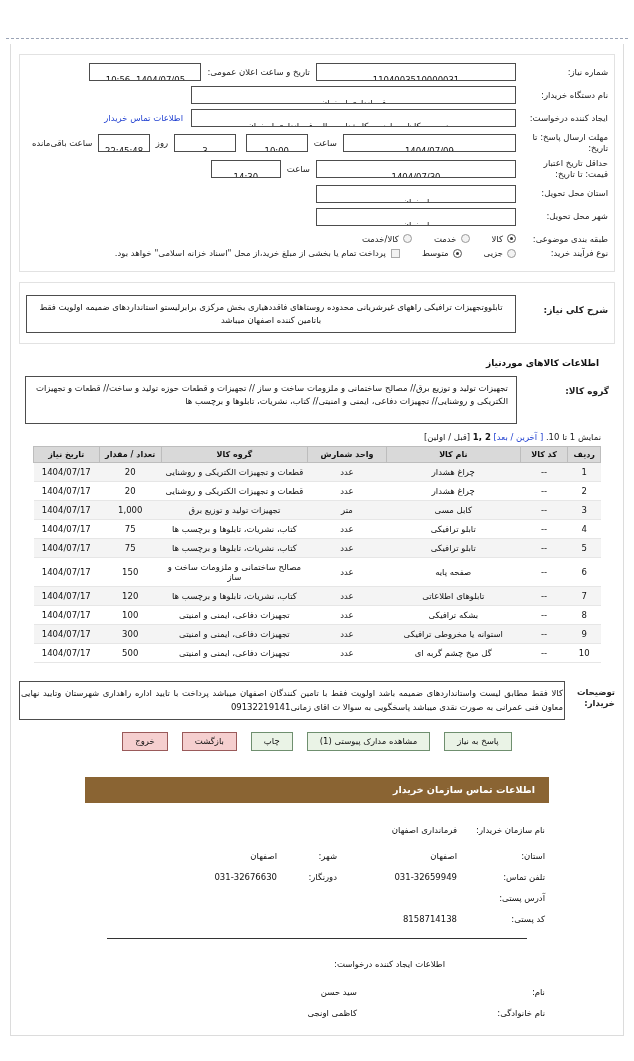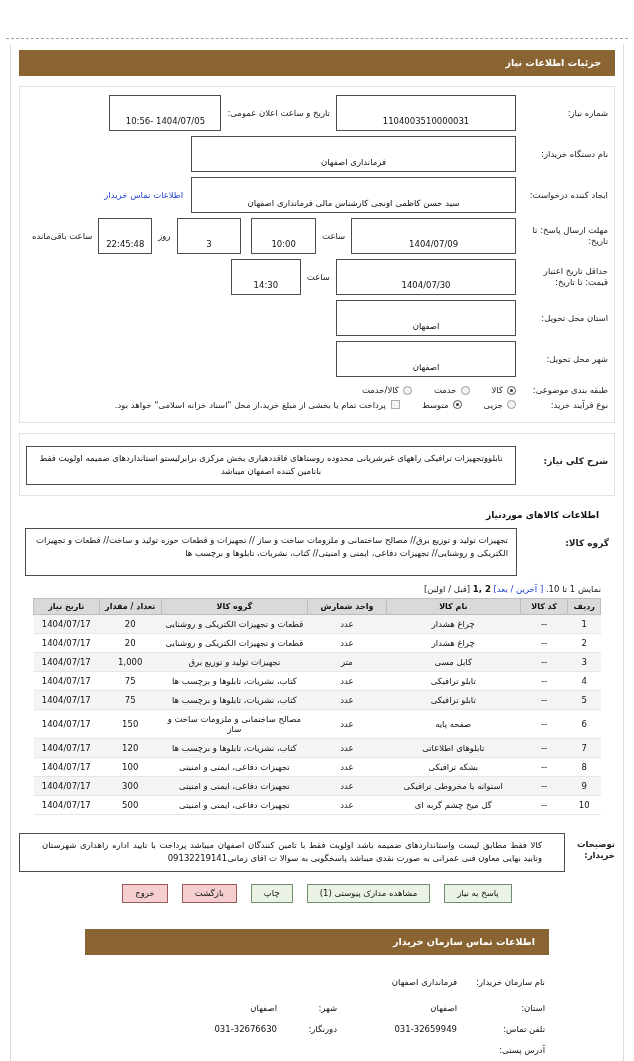--- a/index.html
+++ b/index.html
@@ -71,28 +71,28 @@
     padding-left:6px;
     box-sizing:border-box;
     line-height:1.25;
   }
   .box{
     border:1px solid #4d4d4d;
     background:#fff;
     height:17px;
     line-height:16px;
     font-size:8.5px;
-    padding:17px 5px;
+    padding:8px 5px;
     box-sizing:border-box;
     text-align:center;
     color:#111;
     overflow:hidden;
     white-space:nowrap;
   }
-  .box.num{width:180px;}
+  .box.num{width:200px;}
   .box.sm{width:70px;}
   .box.xs{width:58px;}
   .box.dt{width:112px;}
   .inline-lbl{
     font-size:8.5px;
     padding:0 6px;
     white-space:nowrap;
     color:#222;
   }
   .link{
@@ -199,21 +199,21 @@
   
   .cmt{
     display:flex;align-items:flex-start;
     margin:10px 8px 0 8px;
   }
   .cmt .lbl{width:50px;min-width:50px;font-weight:bold;font-size:8.5px;padding-top:6px;line-height:1.3;}
   .cmtbox{
     border:1px solid #4d4d4d;
     background:#fff;
     flex:1;
-    padding:5px 22px;
+    padding:5px 1px;
     box-sizing:border-box;
     font-size:8.5px;
     line-height:1.6;
     text-align:justify;
     color:#111;
   }
   
   .btnbar{
     display:flex;
     justify-content:center;
@@ -271,21 +271,20 @@
 </style>
 </head>
 <body>
 
 <div class="page">
 
   <div class="top-dashed"></div>
 
   <div class="outer-frame">
 
-    <div class="sec-header">جزئیات اطلاعات نیاز</div>
 
     <div class="panel">
 
       <div class="frow">
         <div class="lbl">شماره نیاز:</div>
         <div class="box num">1104003510000031</div>
         <div class="inline-lbl">تاریخ و ساعت اعلان عمومی:</div>
         <div class="box dt">1404/07/05 -10:56</div>
       </div>
 

